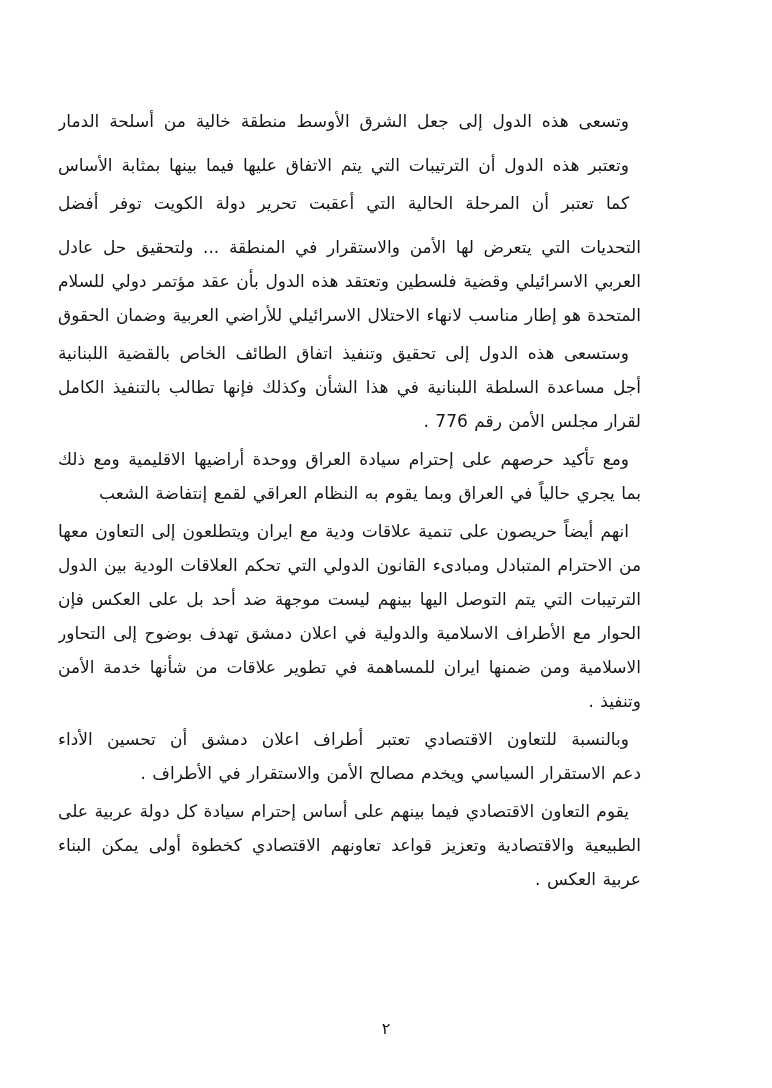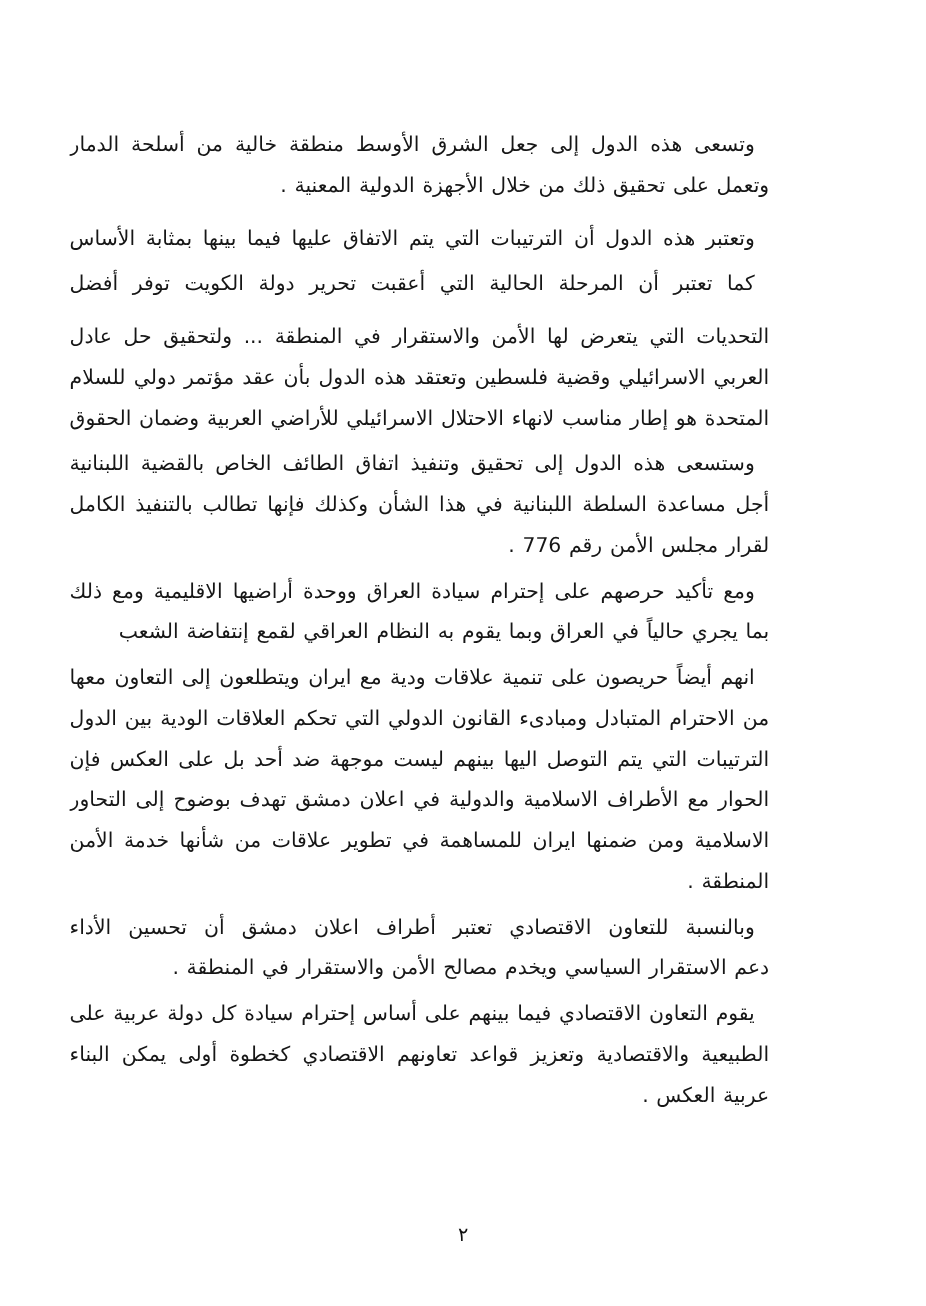--- a/index.html
+++ b/index.html
@@ -65,21 +65,20 @@
 </style>
 </head>
 <body>
 
 <div class="page">
 
   <div class="text-block">
 
     <div class="para gap-lg">
       <div class="ln full ind">وتسعى هذه الدول إلى جعل الشرق الأوسط منطقة خالية من أسلحة الدمار الشامل ...</div>
-      <div class="ln last">وتعمل على تحقيق ذلك من خلال الأجهزة الدولية المعنية .</div>
     </div>
 
     <div class="para">
       <div class="ln full ind">وتعتبر هذه الدول أن الترتيبات التي يتم الاتفاق عليها فيما بينها بمثابة الأساس الذي يمكن</div>
     </div>
 
     <div class="para gap-lg">
       <div class="ln full ind">كما تعتبر أن المرحلة الحالية التي أعقبت تحرير دولة الكويت توفر أفضل الظروف لمواجهة</div>
     </div>
 
@@ -99,26 +98,26 @@
       <div class="ln full ind">ومع تأكيد حرصهم على إحترام سيادة العراق ووحدة أراضيها الاقليمية ومع ذلك فإنهم منشغلون</div>
       <div class="ln last">بما يجري حالياً في العراق وبما يقوم به النظام العراقي لقمع إنتفاضة الشعب العراقي .</div>
     </div>
 
     <div class="para">
       <div class="ln full ind">انهم أيضاً حريصون على تنمية علاقات ودية مع ايران ويتطلعون إلى التعاون معها على أساس</div>
       <div class="ln full">من الاحترام المتبادل ومبادىء القانون الدولي التي تحكم العلاقات الودية بين الدول ويؤكدون أن</div>
       <div class="ln full">الترتيبات التي يتم التوصل اليها بينهم ليست موجهة ضد أحد بل على العكس فإن الإشارة إلى</div>
       <div class="ln full">الحوار مع الأطراف الاسلامية والدولية في اعلان دمشق تهدف بوضوح إلى التحاور مع الدول</div>
       <div class="ln full">الاسلامية ومن ضمنها ايران للمساهمة في تطوير علاقات من شأنها خدمة الأمن والاستقرار في</div>
-      <div class="ln last">المنطقة .</div>
+      <div class="ln last">وتنفيذ .</div>
     </div>
 
     <div class="para">
       <div class="ln full ind">وبالنسبة للتعاون الاقتصادي تعتبر أطراف اعلان دمشق أن تحسين الأداء الاقتصادي يساهم على</div>
-      <div class="ln last">دعم الاستقرار السياسي ويخدم مصالح الأمن والاستقرار في المنطقة .</div>
+      <div class="ln last">دعم الاستقرار السياسي ويخدم مصالح الأمن والاستقرار في الأطراف .</div>
     </div>
 
     <div class="para">
       <div class="ln full ind">يقوم التعاون الاقتصادي فيما بينهم على أساس إحترام سيادة كل دولة عربية على مواردها</div>
       <div class="ln full">الطبيعية والاقتصادية وتعزيز قواعد تعاونهم الاقتصادي كخطوة أولى يمكن البناء عليها مع دول</div>
       <div class="ln last">عربية العكس .</div>
     </div>
 
   </div>
 

